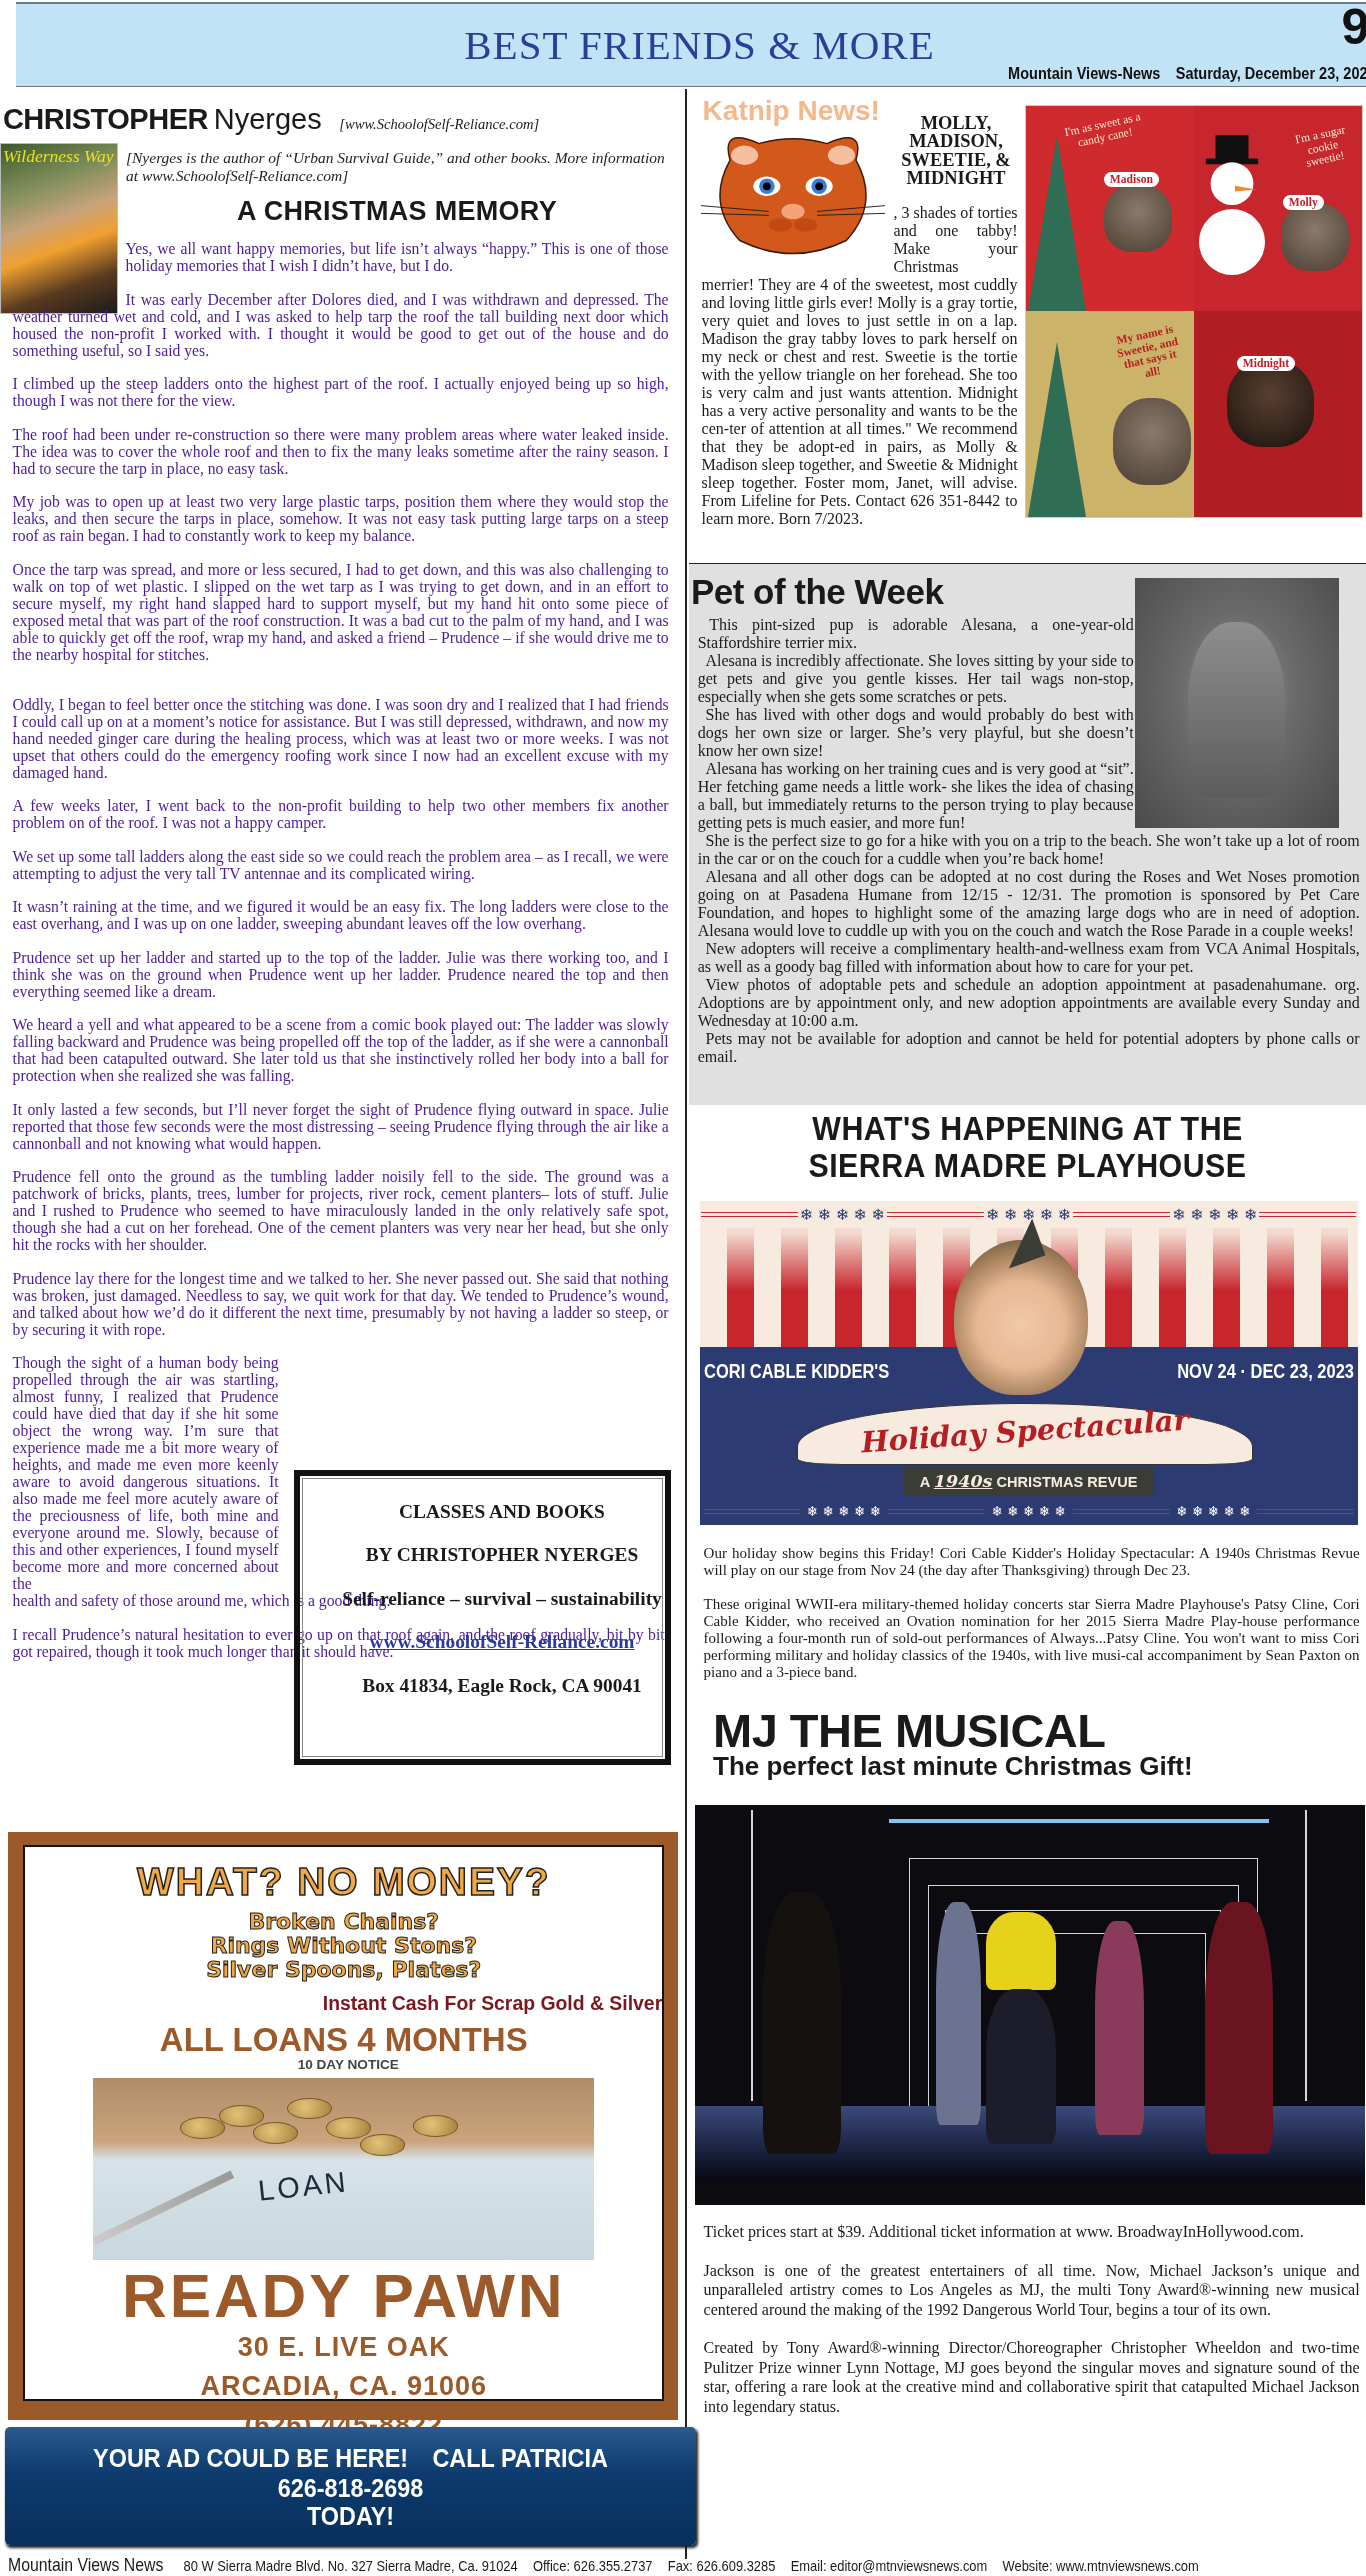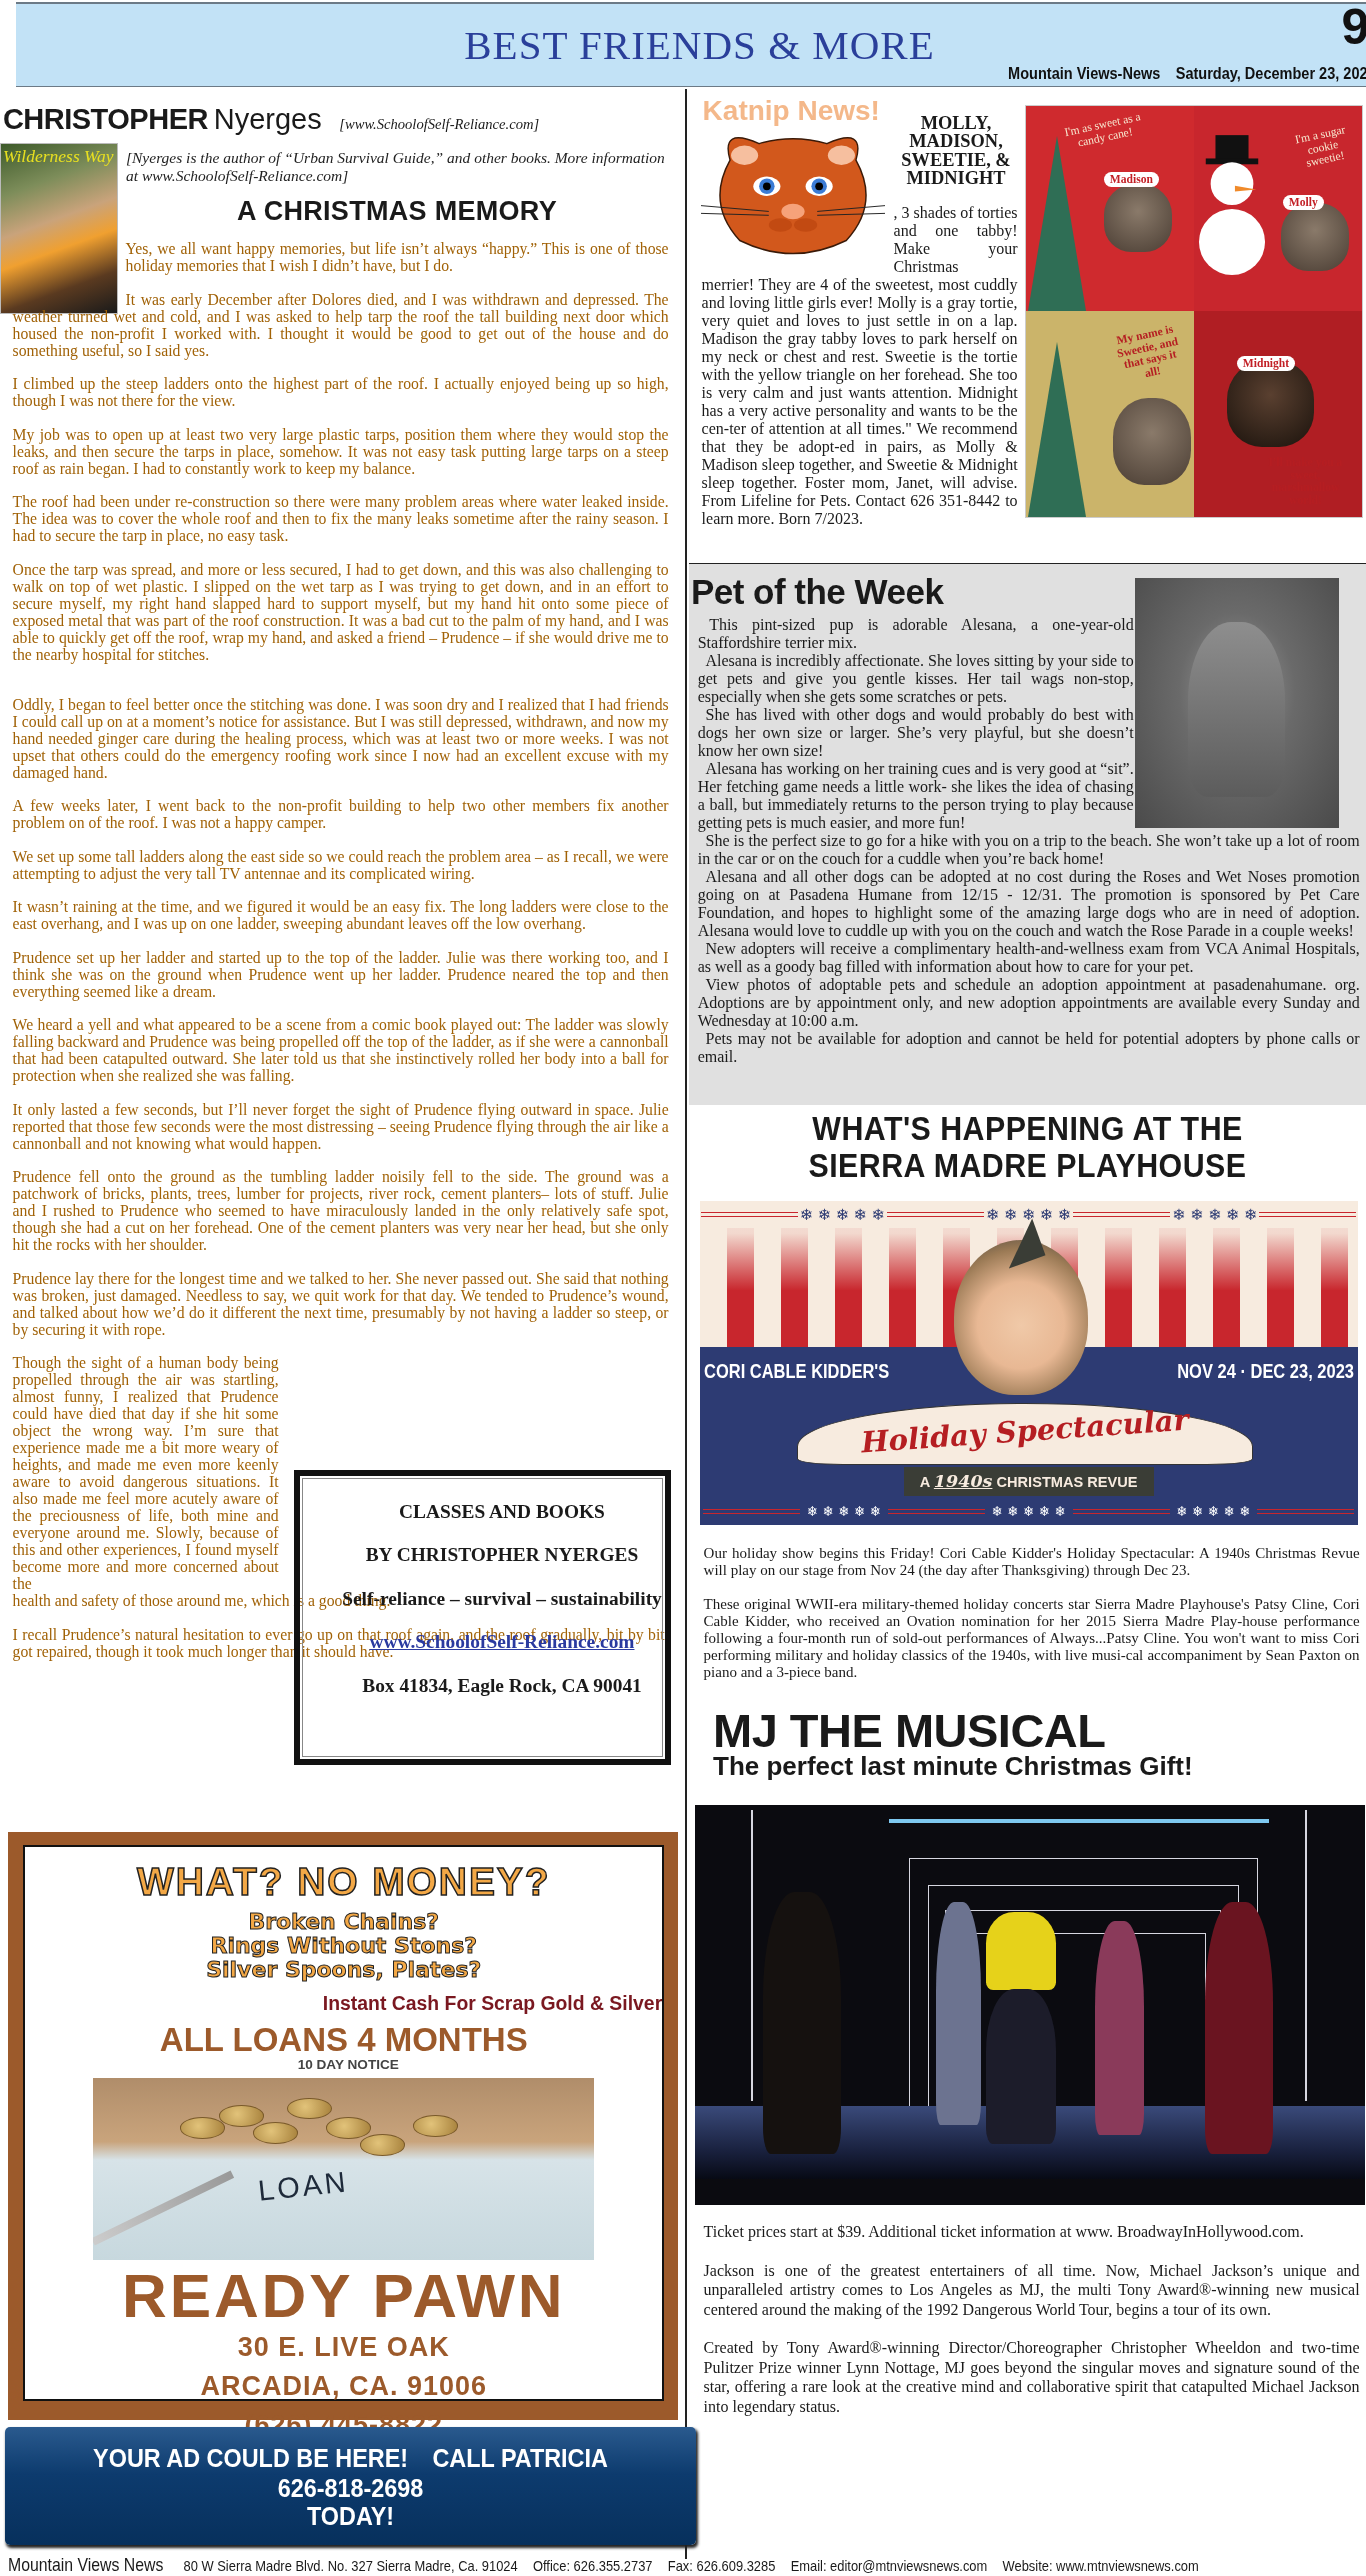--- a/index.html
+++ b/index.html
@@ -18,21 +18,21 @@
   
   .left-col { position: absolute; left: 0; top: 89px; width: 683px; }
   .byline { position: absolute; left: 2.9px; top: 13.6px; white-space: nowrap; font-family: "Liberation Sans", sans-serif; }
   .byline-first { font-weight: bold; font-size: 29px; letter-spacing: -0.5px; }
   .byline-last { font-size: 29px; margin-left: 5.8px; font-weight: normal; }
   .byline-url { font-family: "Liberation Serif", serif; font-style: italic; font-size: 14.6px; margin-left: 17.5px; }
   .author-photo { position: absolute; left: 0; top: 54px; width: 118px; height: 171px; background: linear-gradient(160deg, #3d5a2a 0%, #7d8d5a 25%, #c9a37b 45%, #f0a030 60%, #5a3a20 80%, #1a1a1a 100%); border: 1px solid #bbb; }
   .author-photo .cover-title { position: absolute; left: 1.9px; top: 1.9px; font-style: italic; color: #e8e020; font-size: 17.5px; font-family: "Liberation Serif", serif; white-space: nowrap; }
   .author-note { position: absolute; left: 126px; top: 60px; width: 542px; font-style: italic; font-size: 15.5px; line-height: 18.4px; color: #222; }
   .article-title { position: absolute; left: 126px; top: 107px; width: 542px; text-align: center; font-family: "Liberation Sans", sans-serif; font-weight: bold; font-size: 27px; letter-spacing: 0.3px; }
-  .article-body { position: absolute; left: 12.6px; top: 151px; width: 656px; font-size: 15.7px; line-height: 17px; text-align: justify; color: #a16207; }
+  .article-body { position: absolute; left: 12.6px; top: 151px; width: 656px; font-size: 15.7px; line-height: 17px; text-align: justify; color: #4c1d95; }
   .article-body p { margin-bottom: 16.5px; }
   .article-body p.indent-first { padding-left: 113px; }
   .article-body p.wrap-box { width: 266px; margin-bottom: 0; }
   .article-body p.cont { margin-bottom: 16.5px; }
 
   .classes-box { position: absolute; left: 294px; top: 1381px; width: 377px; height: 295px; border: 6.8px solid #111; outline: 1px solid #888; outline-offset: -9.7px; text-align: center; font-family: "Liberation Serif", serif; font-weight: bold; padding-left: 39px; }
   .classes-box div { font-size: 19.4px; margin-top: 21.4px; }
   .classes-box .first { margin-top: 25px; }
   .classes-box .link { color: #2a3aa0; text-decoration: underline; }
 
@@ -138,22 +138,22 @@
     <span class="cover-title">Wilderness Way</span>
   </div>
   <div class="author-note">[Nyerges is the author of “Urban Survival Guide,” and other books. More information at www.SchoolofSelf-Reliance.com]</div>
   <h2 class="article-title">A CHRISTMAS MEMORY</h2>
 
   <div class="article-body">
     <p class="indent-first">Yes, we all want happy memories, but life isn’t always “happy.”  This is one of those holiday memories that I wish I didn’t have, but I do.</p>
     <p class="indent-first" style="margin-bottom:0;height:50px"></p>
     <p style="margin-top:-50px;text-indent:113px">It was early December after Dolores died, and I was withdrawn and depressed.  The weather turned wet and cold, and I was asked to help tarp the roof the  tall building next door which housed the non-profit I worked with.  I thought it would be good to get out of the house and do something useful, so I said yes.</p>
     <p>I climbed up the steep ladders onto the highest part of the roof.  I actually enjoyed being up so high, though I was not there for the view.</p>
+    <p>The roof had been under re-construction so there were many problem areas where water leaked inside.  The idea was to cover the whole roof and then to fix the many leaks sometime after the rainy season.  I had to secure the tarp in place, no easy task.</p>
     <p>My job was to open up at least two very large plastic tarps, position them where they would stop the leaks, and then secure the tarps in place, somehow.  It was not easy task putting large tarps on a steep roof as rain began.  I had to constantly work to keep my balance.</p>
-    <p>The roof had been under re-construction so there were many problem areas where water leaked inside.  The idea was to cover the whole roof and then to fix the many leaks sometime after the rainy season.  I had to secure the tarp in place, no easy task.</p>
     <p style="margin-bottom:33px">Once the tarp was spread, and more or less secured, I had to get down, and this was also challenging to walk on top of wet plastic.  I slipped on the wet tarp as I was trying to get down, and in an effort to secure myself,  my right hand slapped hard to support myself, but my hand hit onto some piece of exposed metal that was part of the roof construction.  It was a bad cut to the palm of my hand, and I was able to quickly get off the roof, wrap my hand, and asked a friend – Prudence – if she would drive me to the nearby hospital for stitches.</p>
     <p>Oddly, I began to feel better once the stitching was done. I was soon dry and I realized that I had friends I could call up on at a moment’s notice for assistance.  But I was still depressed, withdrawn, and now my hand needed ginger care during the healing process, which was at least two or more weeks.  I was not upset that others could do the emergency roofing work since I now had an excellent excuse with my damaged hand.</p>
     <p>A few weeks later,  I went back to the non-profit building to help two other members fix another problem on of the roof.  I was not a happy camper.</p>
     <p>We set up some tall ladders along the east side so we could reach the problem area – as I recall, we were attempting to adjust the very tall TV antennae and its complicated wiring.</p>
     <p>It wasn’t raining at the time, and we figured it would be an easy fix.  The long ladders were close to the east overhang, and I was up on one ladder, sweeping abundant leaves off the low overhang.</p>
     <p>Prudence set up her ladder and started up to the top of the ladder.  Julie was there working too, and I think she was on the ground when Prudence went up her ladder.   Prudence neared the top and then everything seemed like a dream.</p>
     <p>We heard a yell and what appeared to be a scene from a comic book played out:  The ladder was slowly falling backward and Prudence was being propelled off the top of the ladder, as if she were a cannonball that had been catapulted outward. She later told us that she instinctively rolled her body into a ball for protection when she realized she was falling.</p>
     <p>It only lasted a few seconds, but I’ll never forget the sight of Prudence flying outward in space.  Julie reported that those few seconds were the most distressing – seeing Prudence flying through the air like a cannonball and not knowing what would happen.</p>
     <p>Prudence fell onto the ground as the tumbling ladder noisily fell to the side.  The ground was a patchwork of bricks, plants, trees, lumber for projects, river rock, cement planters– lots of stuff.  Julie and I rushed to Prudence who seemed to have miraculously landed in the only  relatively safe spot, though she had a cut on her forehead. One of the cement planters was very near her head, but she only hit the rocks with her shoulder.</p>
     <p>Prudence lay there for the longest time and we talked to her. She never passed out.  She said that nothing was broken, just damaged.  Needless to say, we quit work for that day. We tended to Prudence’s wound, and talked about how we’d do it different the next time, presumably by not having a ladder so steep, or by securing it with rope.</p>

